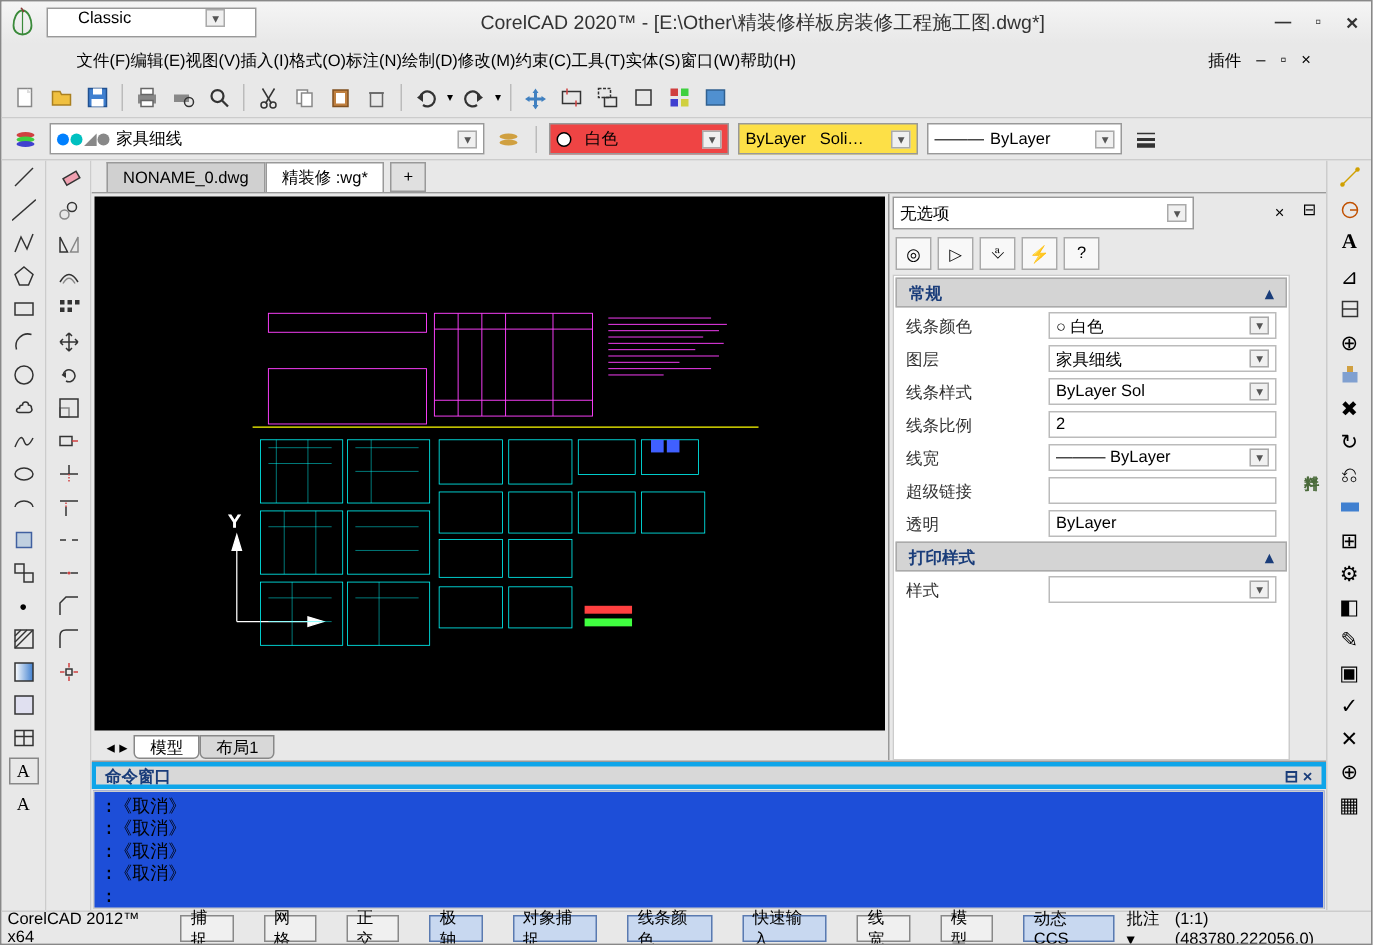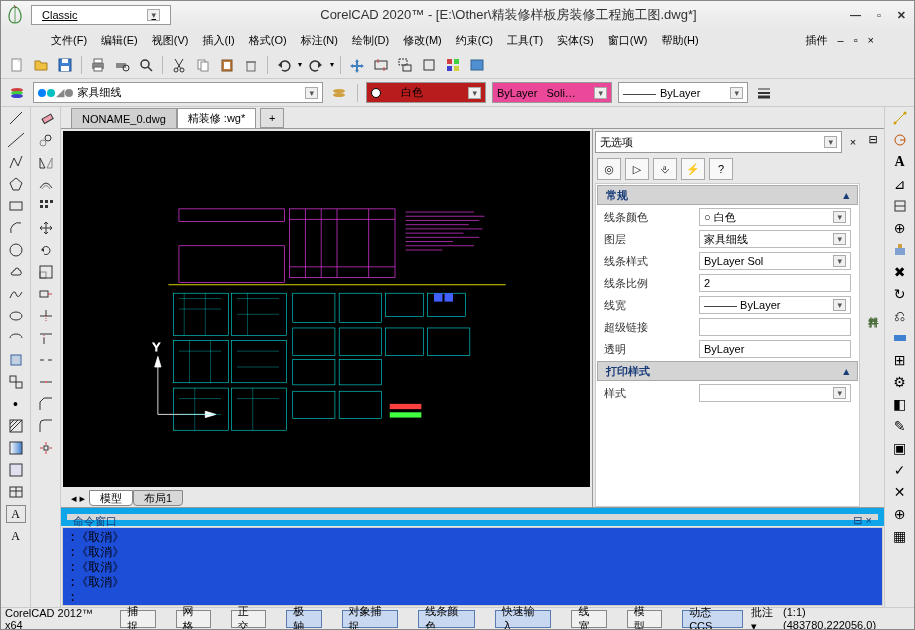--- a/index.html
+++ b/index.html
@@ -1,42 +1,42 @@
 <!DOCTYPE html>
 <html><head>
 <meta charset="utf-8">
 <style>
 * { margin: 0; padding: 0; box-sizing: border-box; font-family: "Microsoft YaHei", SimSun, Arial, sans-serif; font-size: 11px; }
 body { background: #e8e8e8; width: 915px; height: 630px; overflow: hidden; display: flex; flex-direction: column; border: 1px solid #888; }
 
 
 .titlebar { height: 28px; background: linear-gradient(#f5f5f5,#e8e8e8); display: flex; align-items: center; padding: 0 4px; }
 .logo { width: 20px; height: 20px; margin-right: 6px; }
-.workspace-sel { width: 140px; height: 20px; border: 1px solid #999; background: #fff; padding: 0 10px; display: flex; align-items: center; justify-content: space-between; text-decoration: underline; }
+.workspace-sel { width: 140px; height: 20px; border: 1px solid #999; background: #fff; padding: 0 20px; display: flex; align-items: flex-start; justify-content: space-between; }
 .title-text { flex: 1; text-align: center; font-size: 13px; color: #333; }
 .winbtns { display: flex; gap: 8px; font-size: 14px; font-weight: bold; color: #333; }
 .winbtns span { cursor: pointer; padding: 0 4px; }
 
 
 .menubar { height: 22px; background: #e8e8e8; display: flex; align-items: center; padding: 0 40px 0 50px; justify-content: space-between; }
-.menubar-left { display: flex; gap: 14px; }
+.menubar-left { display: flex; }
 .menubar-right { display: flex; gap: 10px; align-items: center; margin-left: 20px; }
 .menu-item { cursor: pointer; }
 
 
 .toolbar { height: 28px; background: #e8e8e8; display: flex; align-items: center; padding: 0 6px; gap: 4px; border-bottom: 1px solid #ccc; }
 .tbtn { width: 20px; height: 20px; display: flex; align-items: center; justify-content: center; cursor: pointer; }
 .sep { width: 1px; height: 18px; background: #bbb; margin: 0 2px; }
 .tb-svg { width: 16px; height: 16px; }
 
 
 .layerbar { height: 28px; background: #e8e8e8; display: flex; align-items: center; padding: 0 6px; gap: 6px; border-bottom: 1px solid #ccc; }
 .layer-sel { flex: 0 0 290px; height: 21px; border: 1px solid #999; background: #fff; display: flex; align-items: center; padding: 0 4px; }
-.color-sel { flex: 0 0 120px; height: 21px; border: 1px solid #999; background: #b91c1c; display: flex; align-items: center; padding: 0 4px; gap: 20px; }
-.ltype-sel { flex: 0 0 120px; height: 21px; border: 1px solid #999; background: #ec4899; display: flex; align-items: center; padding: 0 4px; font-family: monospace; justify-content: space-between; }
+.color-sel { flex: 0 0 120px; height: 21px; border: 1px solid #999; background: #ef4444; display: flex; align-items: center; padding: 0 4px; gap: 9px; }
+.ltype-sel { flex: 0 0 120px; height: 21px; border: 1px solid #999; background: #fde047; display: flex; align-items: center; padding: 0 4px; font-family: monospace; justify-content: space-between; }
 .lweight-sel { flex: 0 0 130px; height: 21px; border: 1px solid #999; background: #fff; display: flex; align-items: center; padding: 0 4px; gap: 4px; }
 .drop-arrow { margin-left: auto; font-size: 9px; color: #555; border: 1px solid #aaa; padding: 0 3px; background: #f0f0f0; }
 
 
 .body-area { flex: 1; display: flex; overflow: hidden; }
 .left-tools { width: 30px; background: #e8e8e8; border-right: 1px solid #ccc; display: flex; flex-direction: column; align-items: center; padding-top: 2px; gap: 4px; }
 .left-tools2 { width: 30px; background: #e8e8e8; border-right: 1px solid #ccc; display: flex; flex-direction: column; align-items: center; padding-top: 2px; gap: 4px; }
 .right-tools { width: 30px; background: #e8e8e8; border-left: 1px solid #ccc; display: flex; flex-direction: column; align-items: center; padding-top: 2px; gap: 4px; }
 .right-tools-outer { width: 22px; background: #e8e8e8; display: flex; flex-direction: column; align-items: center; }
 .lt-btn { width: 20px; height: 18px; display: flex; align-items: center; justify-content: center; cursor: pointer; font-size: 14px; }
@@ -54,35 +54,35 @@
 .canvas { flex: 1; background: #000; position: relative; overflow: hidden; margin: 2px; }
 .canvas svg { width: 100%; height: 100%; }
 
 
 .modeltabs { height: 18px; display: flex; align-items: center; padding-left: 10px; background: #e8e8e8; }
 .mtab { padding: 0 10px; height: 16px; border: 1px solid #888; background: #fff; font-size: 11px; border-radius: 0 0 4px 4px; }
 .mtab.inactive { background: #d8d8d8; }
 
 
 .props-panel { width: 270px; background: #e8e8e8; border-left: 1px solid #999; display: flex; flex-direction: column; }
-.props-title-row { display: flex; }
+.props-title-row { display: flex; gap: 46px; }
 .props-title { flex: 1; height: 22px; border: 1px solid #999; background: #fff; display: flex; align-items: center; padding: 0 4px; margin: 2px; }
 .props-close { width: 18px; display: flex; align-items: center; justify-content: center; }
 .props-icons { height: 28px; display: flex; align-items: center; padding: 0 4px; gap: 4px; }
 .picon { width: 24px; height: 22px; border: 1px solid #aaa; background: #f8f8f8; display: flex; align-items: center; justify-content: center; }
 .props-section { background: #d4d4d4; height: 20px; display: flex; align-items: center; padding: 0 8px; font-weight: bold; color: #1a3d7a; justify-content: space-between; border: 1px solid #aaa; margin: 1px; }
 .props-body { flex: 1; overflow-y: auto; background: #fff; margin: 0 2px; border: 1px solid #ccc; }
 .prow { display: flex; height: 22px; align-items: center; padding: 0 8px; }
 .plabel { flex: 0 0 95px; color: #333; }
 .pval { flex: 1; border: 1px solid #bbb; height: 18px; display: flex; align-items: center; padding: 0 4px; background: #fff; font-family: monospace; }
 .pval .drop-arrow { margin-left: auto; }
 
 
 .cmd-area { height: 100px; background: #e8e8e8; display: flex; flex-direction: column; border-top: 1px solid #999; }
-.cmd-title { height: 18px; background: #d8d8d8; display: flex; align-items: flex-start; padding: 0 6px; font-weight: normal; color: #1a3d7a; justify-content: space-between; border: 6px solid #0ea5e9; }
+.cmd-title { height: 18px; background: #d8d8d8; display: flex; align-items: center; padding: 0 6px; font-weight: bold; color: #1a3d7a; justify-content: space-between; border: 3px solid #0ea5e9; }
 .cmd-body { flex: 1; background: #1d4ed8; padding: 2px 6px; overflow: hidden; border: 1px solid #ccc; margin: 1px; }
 .cmd-line { font-family: SimSun, monospace; font-size: 12px; line-height: 15px; }
 
 
 .statusbar { height: 22px; background: #e8e8e8; display: flex; align-items: center; padding: 0 4px; gap: 2px; border-top: 1px solid #ccc; }
 .status-left { margin-right: 6px; }
 .sbtn { height: 18px; padding: 0 6px; border: 1px solid #888; background: #f0f0f0; display: flex; align-items: center; font-size: 11px; }
 .sbtn.active { background: #c8d8f0; border-color: #5a7ab0; }
 .status-right { margin-left: auto; font-family: monospace; }
 

